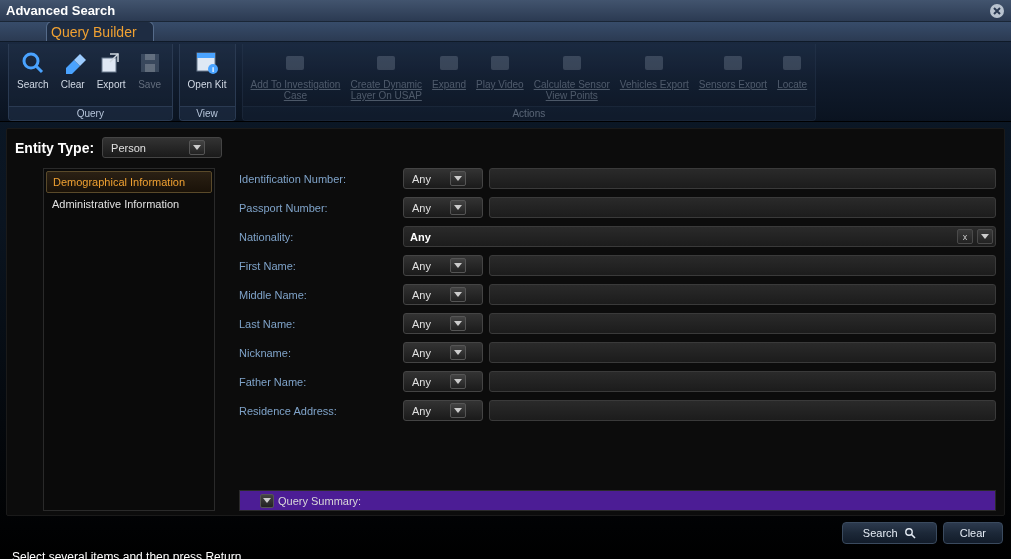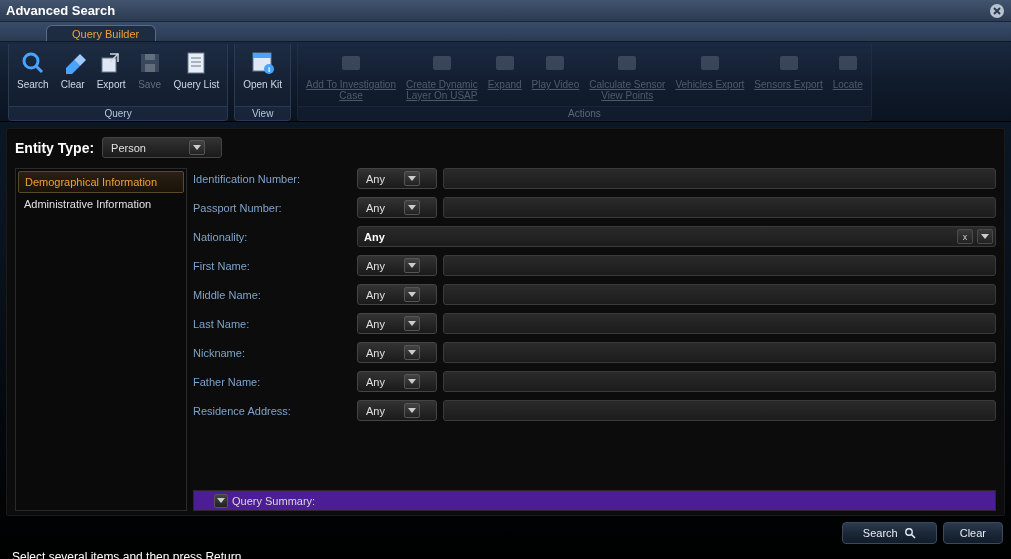--- a/index.html
+++ b/index.html
@@ -46,23 +46,23 @@
     padding-left: 46px;
     display: flex;
     align-items: flex-end;
     border-bottom: 1px solid #0f1a28;
   }
   .tab {
     background: #1e2c42;
     border: 1px solid #556b8a;
     border-bottom: none;
     border-radius: 6px 6px 0 0;
-    padding: 2px 16px 1px 25px;
+    padding: 2px 16px 1px 4px;
     color: #f0a132;
-    font-size: 11px;
+    font-size: 14px;
   }
 
   
   .ribbon {
     height: 80px;
     background: linear-gradient(to bottom, #1a2940 0%, #101b2c 50%, #0a1320 100%);
     border-bottom: 1px solid #000;
     display: flex;
     padding: 2px 8px 0 8px;
     gap: 6px;
@@ -159,23 +159,24 @@
     border: 1px solid #555;
     border-radius: 2px;
     display: flex;
     align-items: center;
     justify-content: center;
   }
   .entity-dropdown { width: 120px; }
 
   .content-row {
     display: flex;
-    gap: 6px;
+    gap: 24px;
     flex: 1;
     overflow: hidden;
+    margin-left: 28px;
   }
 
   
   .side-tabs {
     width: 172px;
     border: 1px solid #2a2a2a;
     background: #0a0a0a;
     padding: 2px;
   }
   .side-tab {
@@ -367,31 +368,20 @@
         </div>
         <div class="ribbon-btn disabled">
           <span class="icon">
             <svg width="26" height="26" viewBox="0 0 26 26">
               <rect x="4" y="4" width="18" height="18" fill="#6a7a8e"></rect>
               <rect x="8" y="14" width="10" height="8" fill="#cfd8e0"></rect>
               <rect x="8" y="4" width="10" height="6" fill="#cfd8e0"></rect>
             </svg>
           </span>
           <span class="label">Save</span>
-        </div>
-        <div class="ribbon-btn">
-          <span class="icon">
-            <svg width="26" height="26" viewBox="0 0 26 26">
-              <rect x="5" y="3" width="16" height="20" fill="#e8eef6" stroke="#6a7a8e"></rect>
-              <line x1="8" y1="8" x2="18" y2="8" stroke="#6a7a8e"></line>
-              <line x1="8" y1="12" x2="18" y2="12" stroke="#6a7a8e"></line>
-              <line x1="8" y1="16" x2="18" y2="16" stroke="#6a7a8e"></line>
-            </svg>
-          </span>
-          <span class="label">Query List</span>
         </div>
       </div>
       <div class="ribbon-group-label">Query</div>
     </div>
     <div class="ribbon-group">
       <div class="ribbon-items">
         <div class="ribbon-btn">
           <span class="icon">
             <svg width="26" height="26" viewBox="0 0 26 26">
               <rect x="3" y="3" width="18" height="18" fill="#dfe8f4" stroke="#6a7a8e"></rect>

